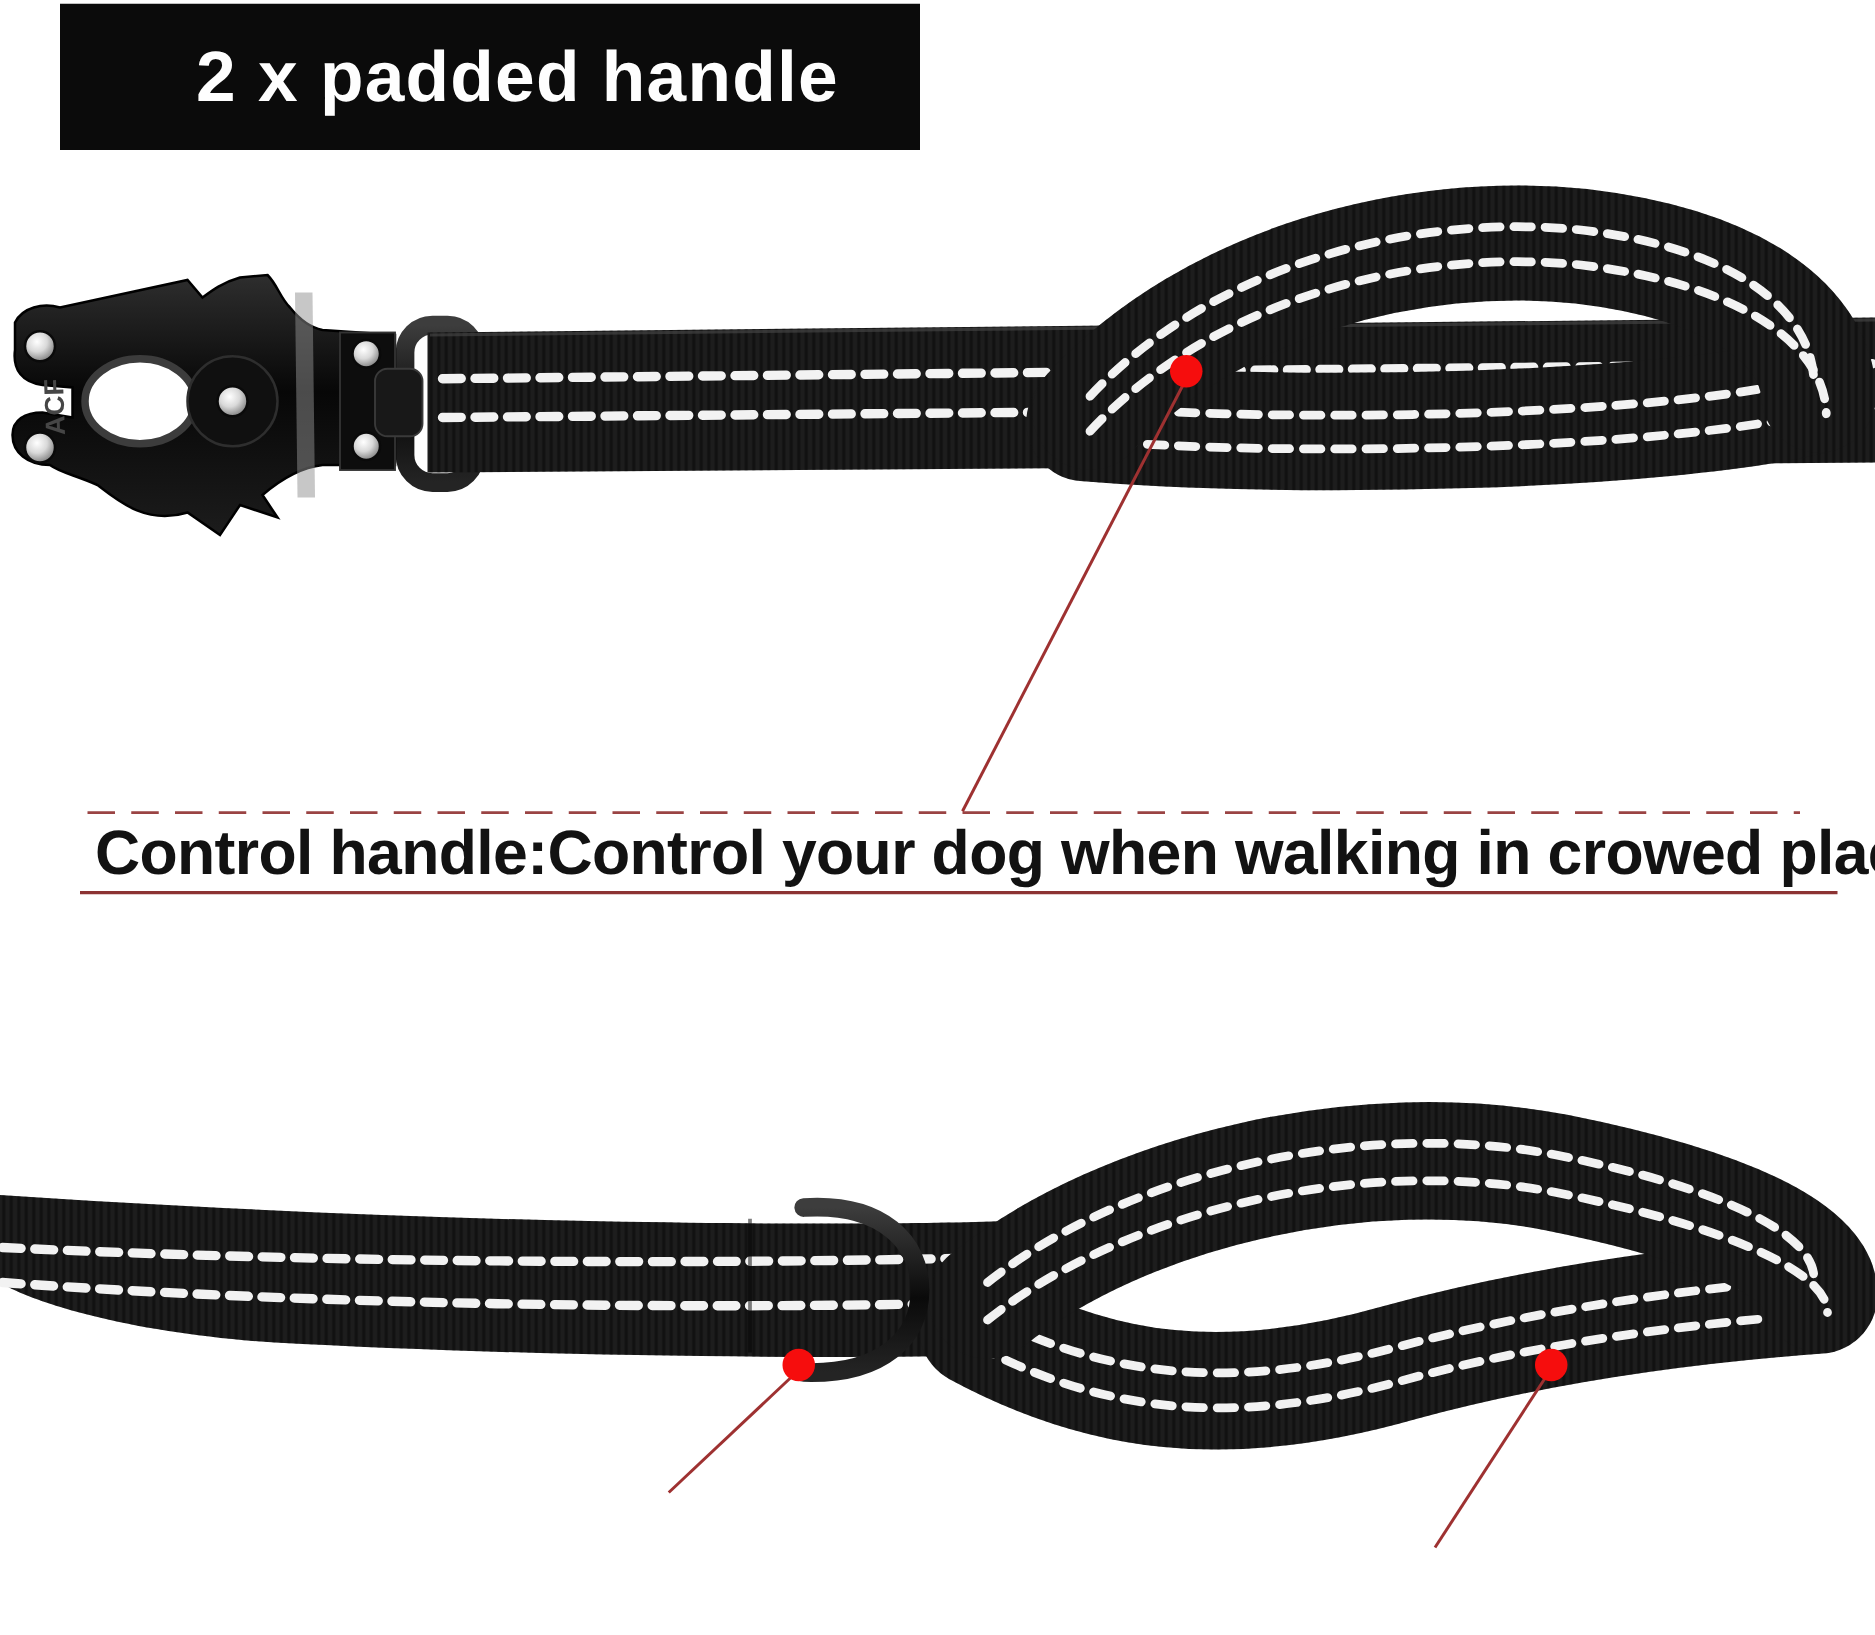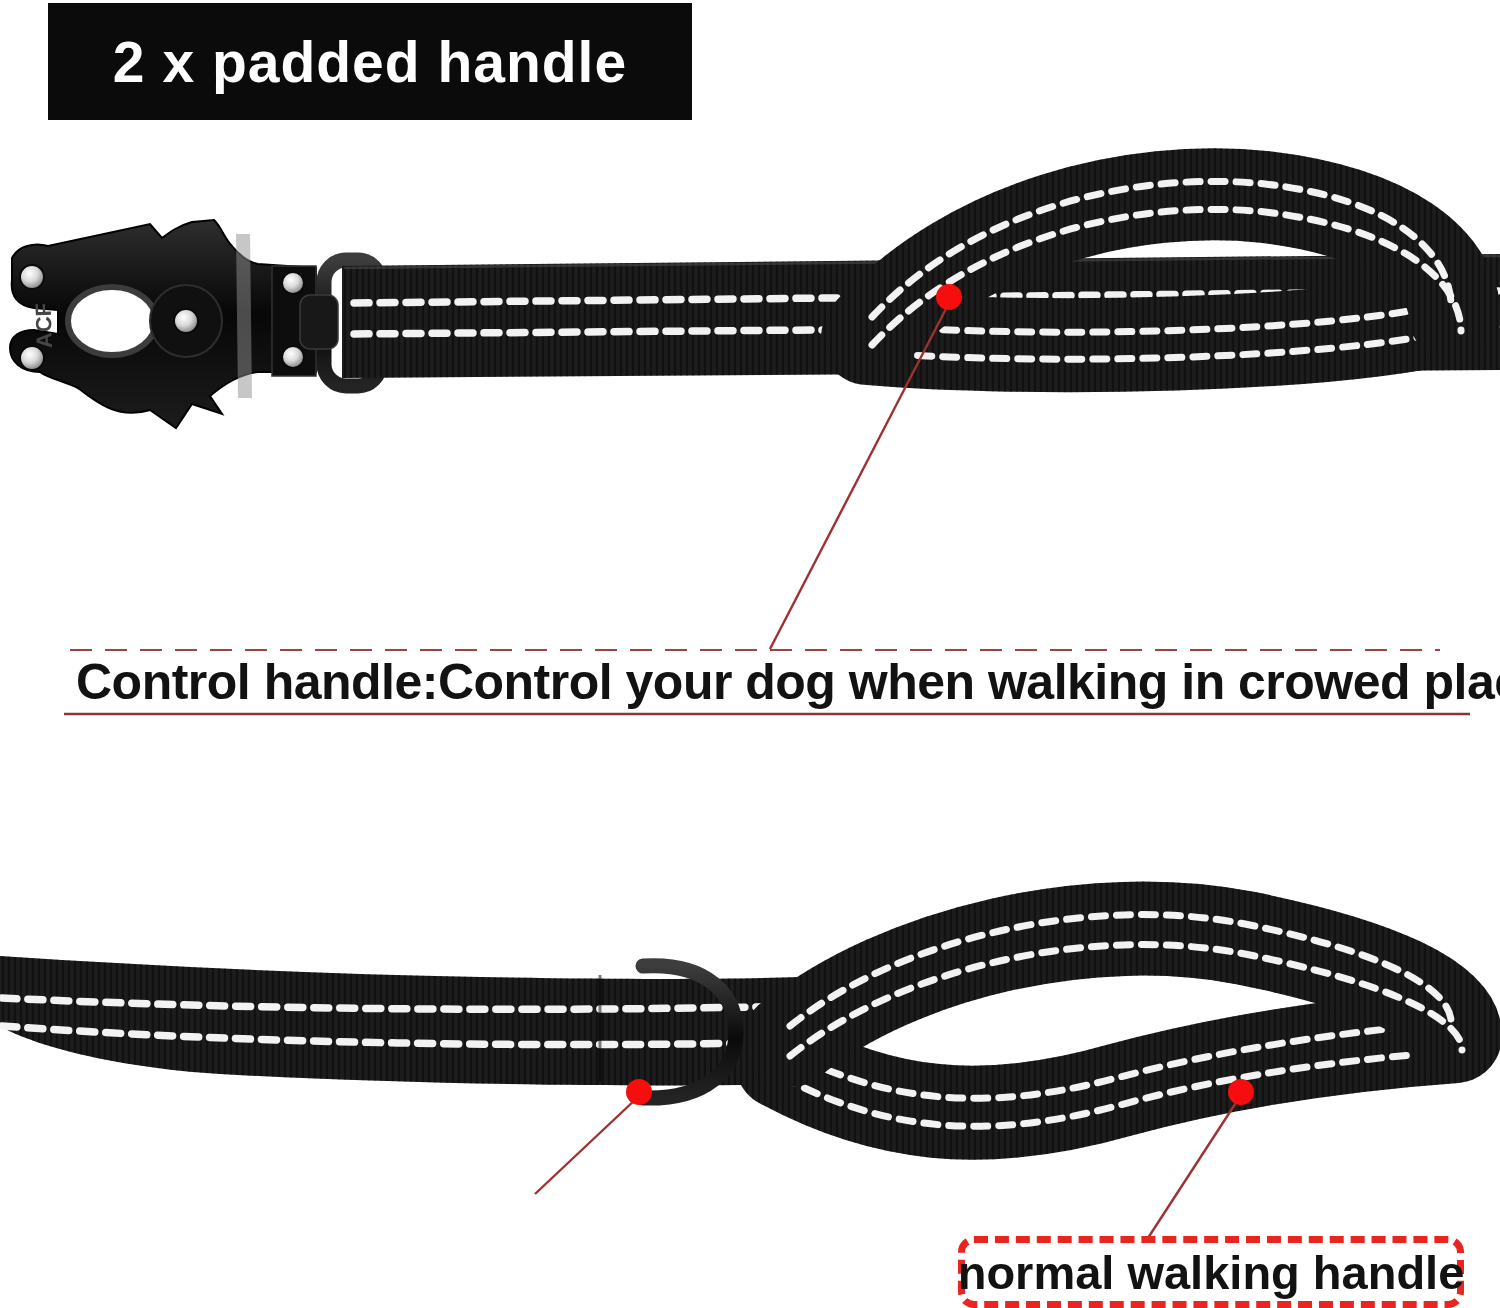--- a/index.html
+++ b/index.html
@@ -3,21 +3,21 @@
 <meta charset="utf-8">
 <style>
   html,body{margin:0;padding:0;background:#ffffff;}
   #stage{
     position:relative;width:1500px;height:1308px;background:#ffffff;
     overflow:hidden;font-family:"Liberation Sans","DejaVu Sans",sans-serif;
   }
   #artwork{position:absolute;left:0;top:0;width:1500px;height:1308px;}
   .banner{
     position:absolute;left:48px;top:3px;width:644px;height:117px;
-    background:#0b0b0b;display:flex;align-items:center;justify-content:center;
+    background:#0b0b0b;display:flex;align-items:center;justify-content:center;padding-left:44px;
   }
   .banner span{
     color:#fefefe;font-size:57px;font-weight:bold;letter-spacing:1px;white-space:nowrap;
   }
   .caption-text{
     position:absolute;left:76px;top:654px;height:56px;line-height:56px;
     color:#121212;font-size:50px;font-weight:bold;white-space:nowrap;letter-spacing:-0.5px;
   }
   .callout-box{
     position:absolute;border:7px dashed #e8251f;border-radius:18px;background:#ffffff;
@@ -147,17 +147,14 @@
     </g>
   </svg>
 
   <div class="banner">
     <span>2 x padded handle</span>
   </div>
 
   <div class="caption-text">Control handle:Control  your dog when walking in crowed place</div>
 
 
-  <div class="callout-box" id="box-walk">
-    <span>normal walking handle</span>
-  </div>
 
 </div>
 
 </body></html>

